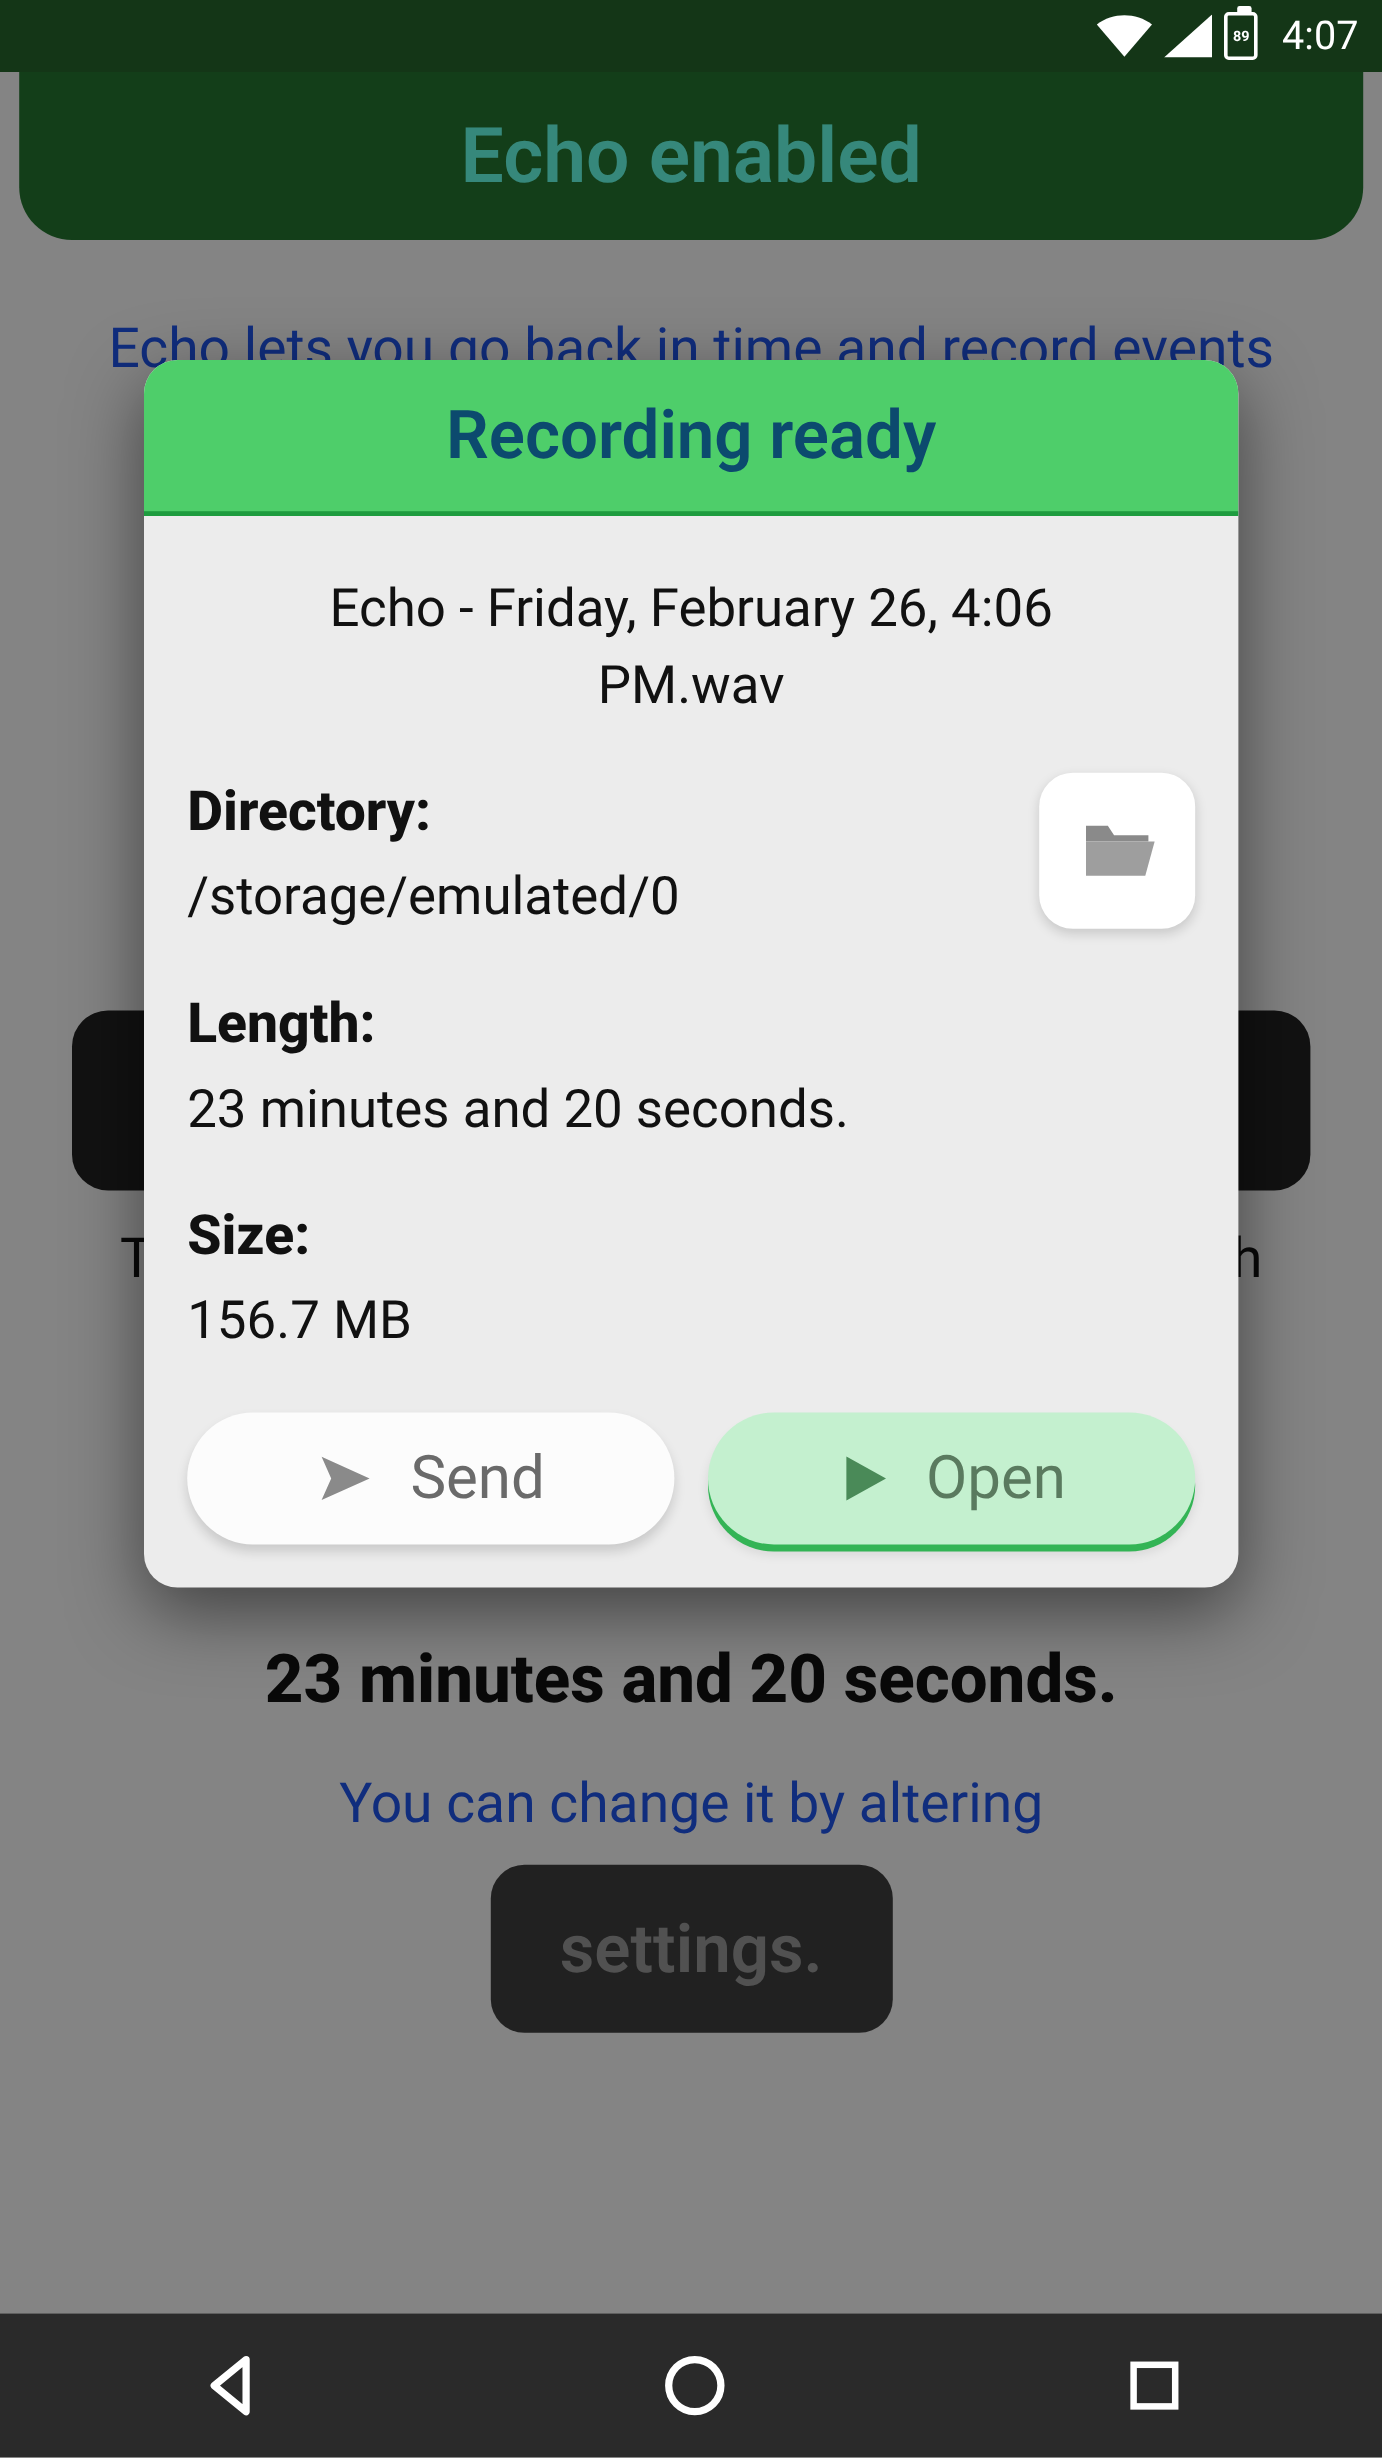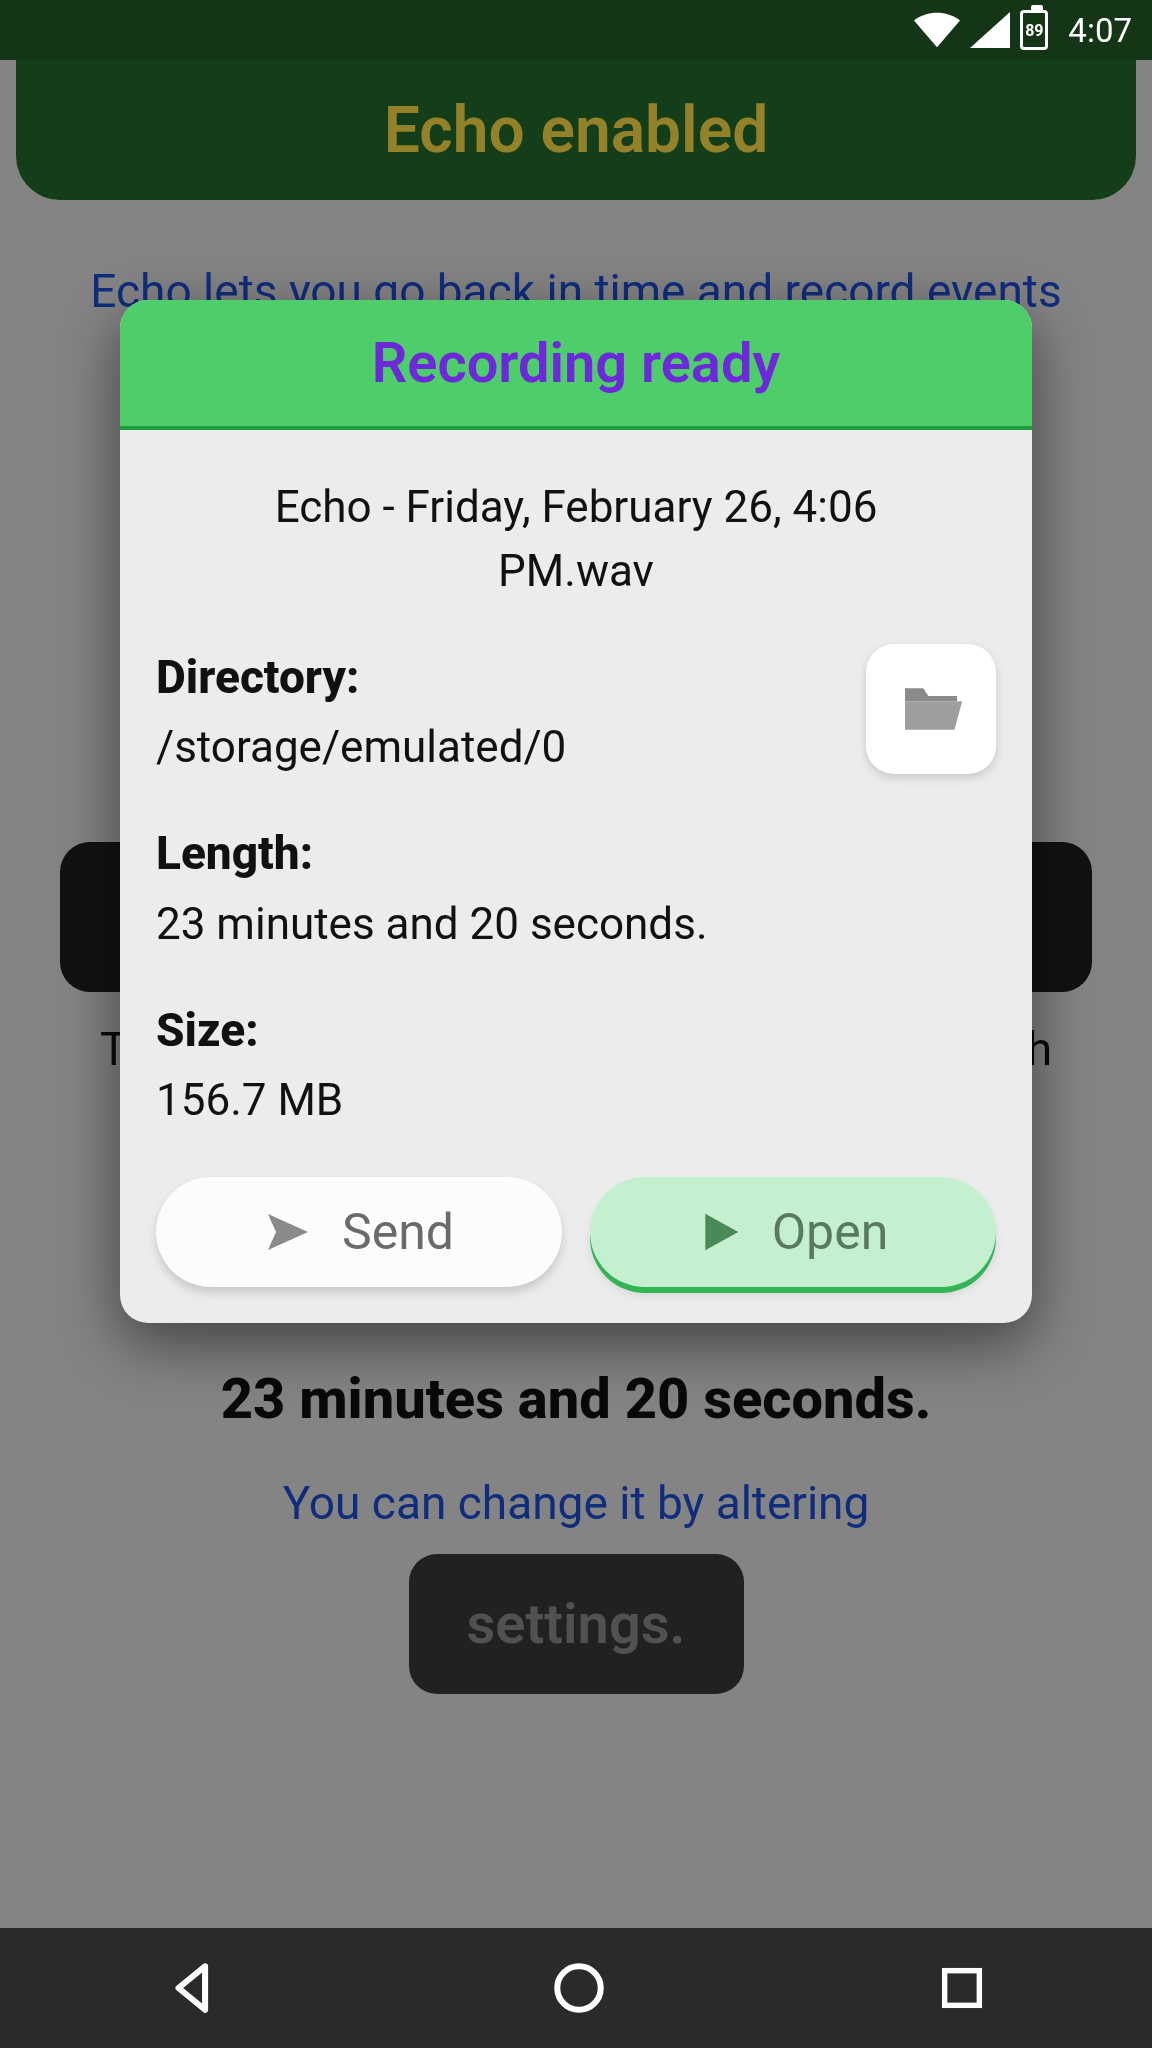--- a/index.html
+++ b/index.html
@@ -15,39 +15,39 @@
     justify-content: flex-end;
     padding: 0 20px;
     color: #fff;
     gap: 10px;
   }
   .status-bar .time { font-size: 33px; font-weight: 400; margin-left: 10px; }
   .status-bar svg { fill: #fff; }
   .battery-box {
     width: 28px; height: 40px; border: 3px solid #fff; border-radius: 4px;
     position: relative; display: flex; align-items: center; justify-content: center;
-    font-size: 16px; font-weight: bold; color: #fff;
+    font-size: 12px; font-weight: bold; color: #fff;
   }
   .battery-box::before {
     content: ""; position: absolute; top: -8px; left: 8px; width: 12px; height: 5px;
     background: #fff; border-radius: 2px 2px 0 0;
   }
 
   
   .page-bg {
     position: absolute; top: 60px; left: 0; right: 0; bottom: 0;
     background: #e3e3e3;
   }
   .echo-header {
     margin: 0 16px;
     height: 140px;
     background: #226c2c;
     border-radius: 0 0 44px 44px;
     display: flex; align-items: center; justify-content: center;
-    color: #fde047;
+    color: #5eead4;
     font-size: 64px;
     font-weight: 600;
   }
   .page-text {
     text-align: center;
     font-size: 46px;
     color: #1d4ed8;
     padding: 0 42px;
     line-height: 1.35;
   }
@@ -82,21 +82,21 @@
   .dialog {
     position: absolute;
     top: 300px; left: 120px; right: 120px;
     background: #ececec;
     border-radius: 28px;
     overflow: hidden;
     box-shadow: 0 20px 60px rgba(0,0,0,0.5);
   }
   .dialog-header {
     background: #4ece6a;
-    color: #6d28d9;
+    color: #0c4a6e;
     font-size: 56px;
     font-weight: 600;
     text-align: center;
     padding: 30px 0;
     border-bottom: 4px solid #1e9c3f;
   }
   .dialog-body {
     padding: 40px 36px 30px 36px;
     color: #111;
     font-size: 44px;

